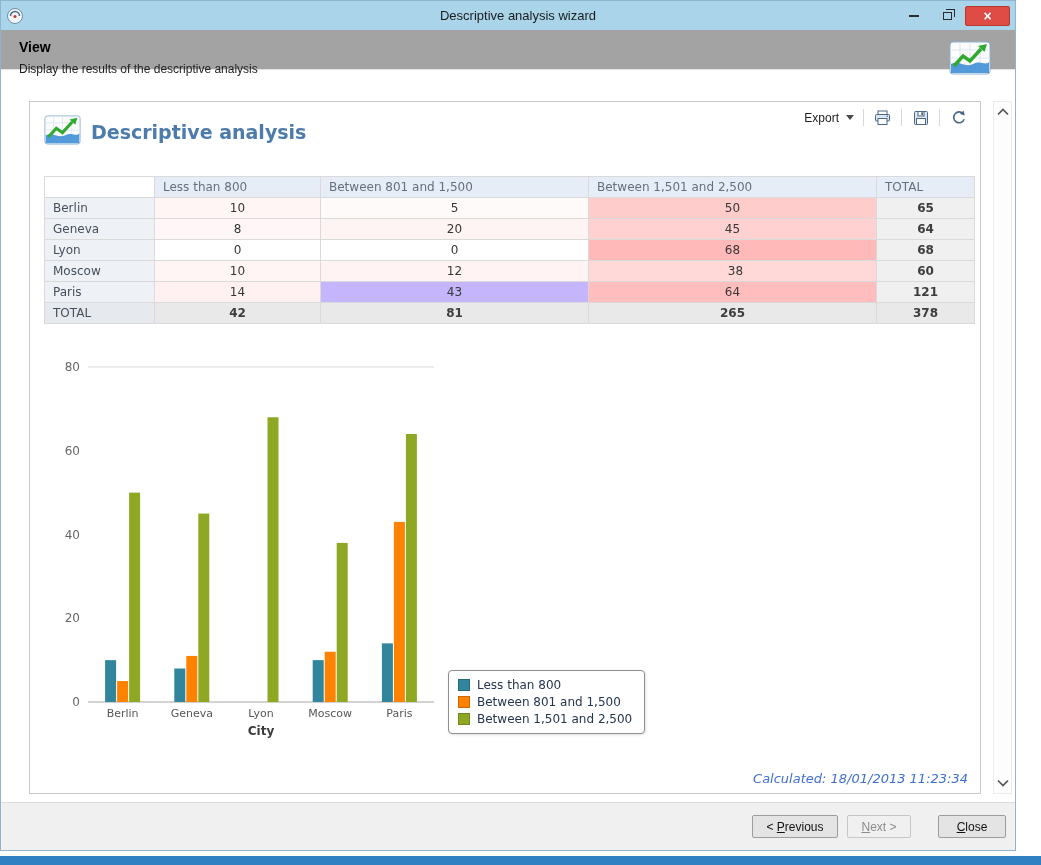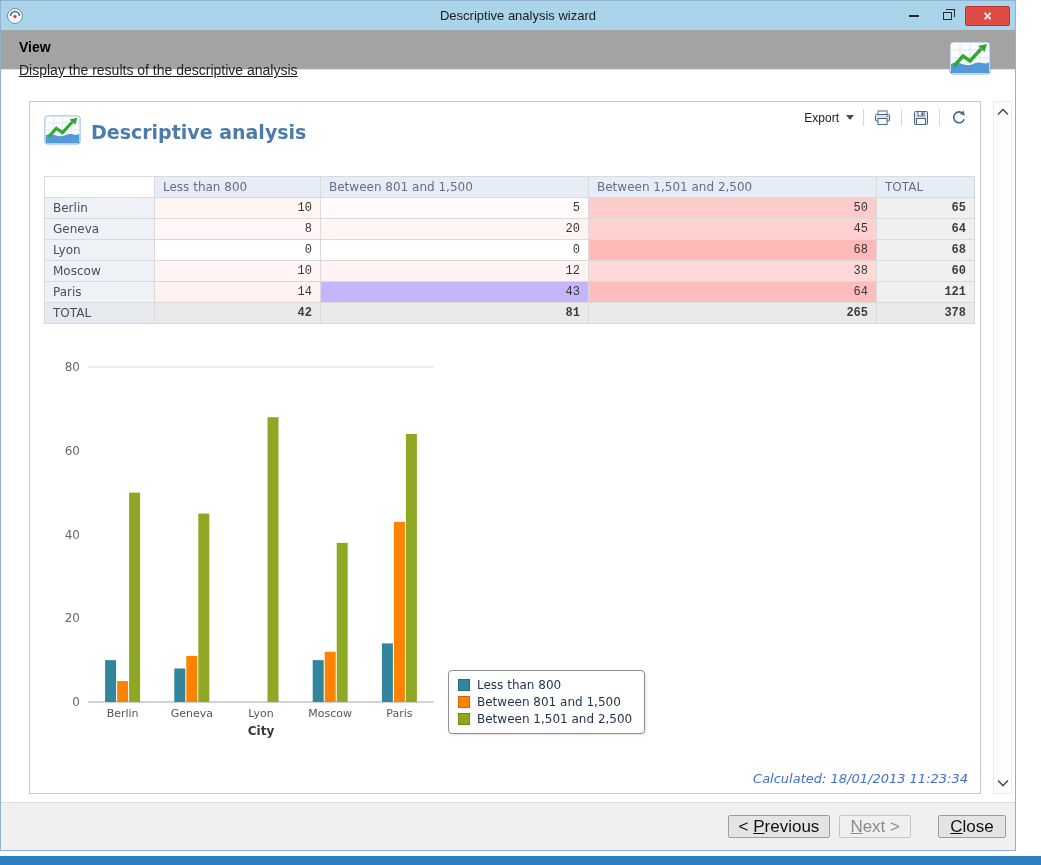--- a/index.html
+++ b/index.html
@@ -30,21 +30,21 @@
   }
   .min-glyph { width: 10px; height: 2px; background: #2b2b2b; }
   .restore-glyph { position: relative; width: 9px; height: 8px; border: 1px solid #2b2b2b; }
   .restore-glyph::before {
     content: ""; position: absolute; left: 2px; top: -4px; width: 8px; height: 7px;
     border: 1px solid #2b2b2b; border-left: none; border-bottom: none;
   }
   
   .header { height: 40px; border-bottom: 1px solid #e4e4e4; position: relative; background: #a3a3a3; padding-left: 40px; }
   .header-title { position: absolute; left: 18px; top: 9px; font-size: 14px; font-weight: bold; color: #000; }
-  .header-sub { position: absolute; left: 18px; top: 32px; font-size: 14px; color: #1f1f1f; text-decoration: underline; }
+  .header-sub { position: absolute; left: 18px; top: 32px; font-size: 12px; color: #1f1f1f; }
   .header-icon { position: absolute; right: 24px; top: 10px; }
   
   .main { position: absolute; top: 88px; left: 0; right: 0; bottom: 48px; background: #fff; }
   .panel {
     position: absolute; left: 28px; top: 12px; width: 952px; height: 693px;
     border: 1px solid #c9c9c9; background: #fff;
   }
   .scrollbar {
     position: absolute; right: 3px; top: 12px; width: 19px; height: 693px;
     background: #fdfdfd; border: 1px solid #ececec;
@@ -63,21 +63,21 @@
   
   .results {
     position: absolute; top: 74px; left: 14px; width: 930px;
     border-collapse: collapse; table-layout: fixed;
     font-family: "DejaVu Sans", sans-serif; font-size: 12px;
   }
   .results th, .results td { border: 1px solid #dadada; height: 21px; padding: 0 8px; overflow: hidden; white-space: nowrap; }
   .results th { background: #e7edf7; color: #64707f; font-weight: normal; text-align: left; }
   .results th.corner { background: #fff; }
   .results td.rowlabel { background: #eef1f6; color: #45505c; }
-  .results td.num { text-align: right; color: #373737; font-family: Liberation Mono, monospace; }
+  .results td.num { text-align: center; color: #373737; }
   .results td.totalcol { background: #f0f0f0; font-weight: bold; color: #3d3d3d; }
   .results tr.totalrow td { background: #e9e9e9; font-weight: bold; color: #3d3d3d; }
   .results tr.totalrow td.rowlabel { background: #e6e9ee; font-weight: normal; color: #45505c; }
   
   .chart { position: absolute; top: 250px; left: 14px; width: 920px; height: 410px; }
   .legend {
     position: absolute; left: 404px; top: 318px; background: #fff;
     border: 1px solid #8f8f8f; border-radius: 4px; padding: 7px 12px 7px 9px;
     display: flex; flex-direction: column; gap: 3px;
     box-shadow: 1px 1px 3px rgba(0,0,0,0.12);
@@ -88,21 +88,21 @@
   .xcat   { font-family: "DejaVu Sans", sans-serif; font-size: 11px; fill: #565656; }
   .xlabel { font-family: "DejaVu Sans", sans-serif; font-size: 12px; font-weight: bold; fill: #3a3a3a; }
   .calculated { position: absolute; right: 12px; bottom: 7px; font-style: italic; font-size: 13px; color: #3f6fd1; font-family: "DejaVu Sans", sans-serif; }
   
   .footer {
     position: absolute; left: 0; right: 0; bottom: 0; height: 48px;
     background: #f0f0f0; border-top: 1px solid #dcdcdc;
     display: flex; align-items: center; justify-content: flex-end; gap: 9px; padding: 0 9px;
   }
   .button {
-    height: 23px; min-width: 86px; padding: 0 10px; font-size: 17px; color: #111;
+    height: 23px; min-width: 86px; padding: 0 10px; font-size: 12px; color: #111;
     background: #e4e4e4; border: 1px solid #9d9d9d; border-radius: 2px;
     font-family: inherit; cursor: default;
   }
   .button.next { min-width: 64px; }
   .button.disabled { color: #8b8b8b; background: #f0f0f0; border-color: #c6c6c6; }
   .button.close-btn { min-width: 68px; margin-left: 18px; }
   .u { text-decoration: underline; }
   .bottom-strip { position: absolute; left: 0; bottom: 0; width: 1041px; height: 9px; background: #2f80c3; }
 </style>
 </head>

